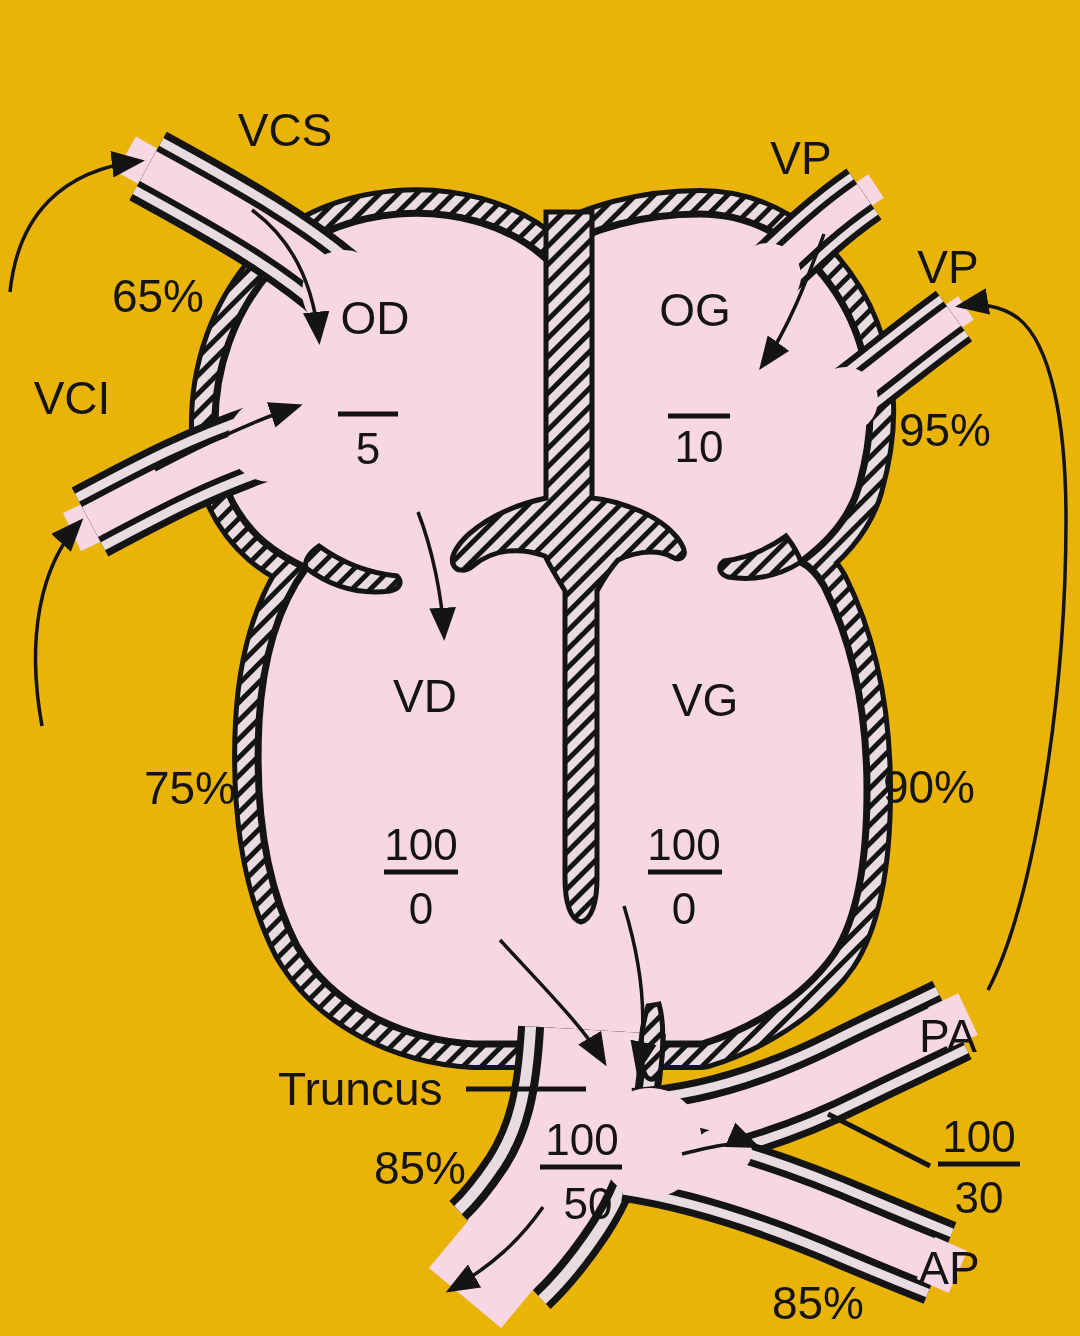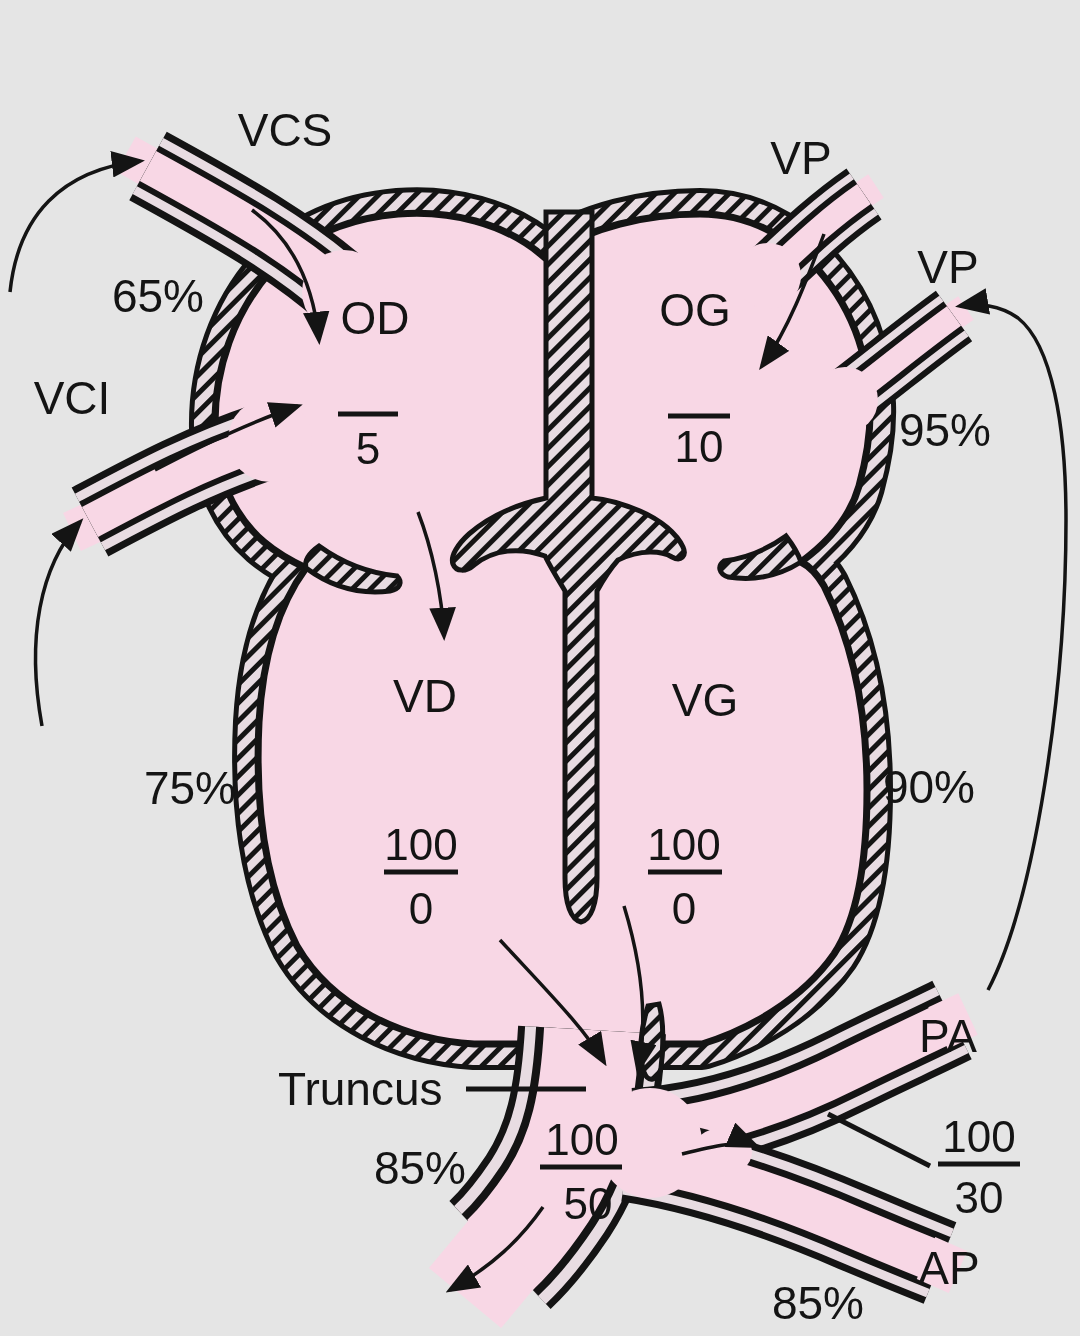--- a/index.html
+++ b/index.html
@@ -1,16 +1,16 @@
 <!DOCTYPE html>
 <html><head>
 <meta charset="utf-8">
 <style>
   html,body{margin:0;padding:0;background:#ffffff;}
-  .stage{position:relative;width:1080px;height:1336px;background:#e5e5e5;overflow:hidden;}
+  .stage{position:relative;width:1080px;height:1336px;background:#eab308;overflow:hidden;}
   svg{display:block;}
   text{font-family:"Liberation Sans", sans-serif;fill:#141414;}
   .lbl{font-size:46px;}
   .frac{font-size:44px;}
   .mid{text-anchor:middle;}
   .flow{fill:none;stroke:#141414;stroke-width:3.5px;}
   .leader{fill:none;stroke:#141414;stroke-width:5px;}
   .bar{stroke:#141414;stroke-width:5px;}
   .patch{fill:#f8d7e5;stroke:none;}
   .hatchfill{fill:url(#hatch);stroke:#141414;stroke-width:5px;}

